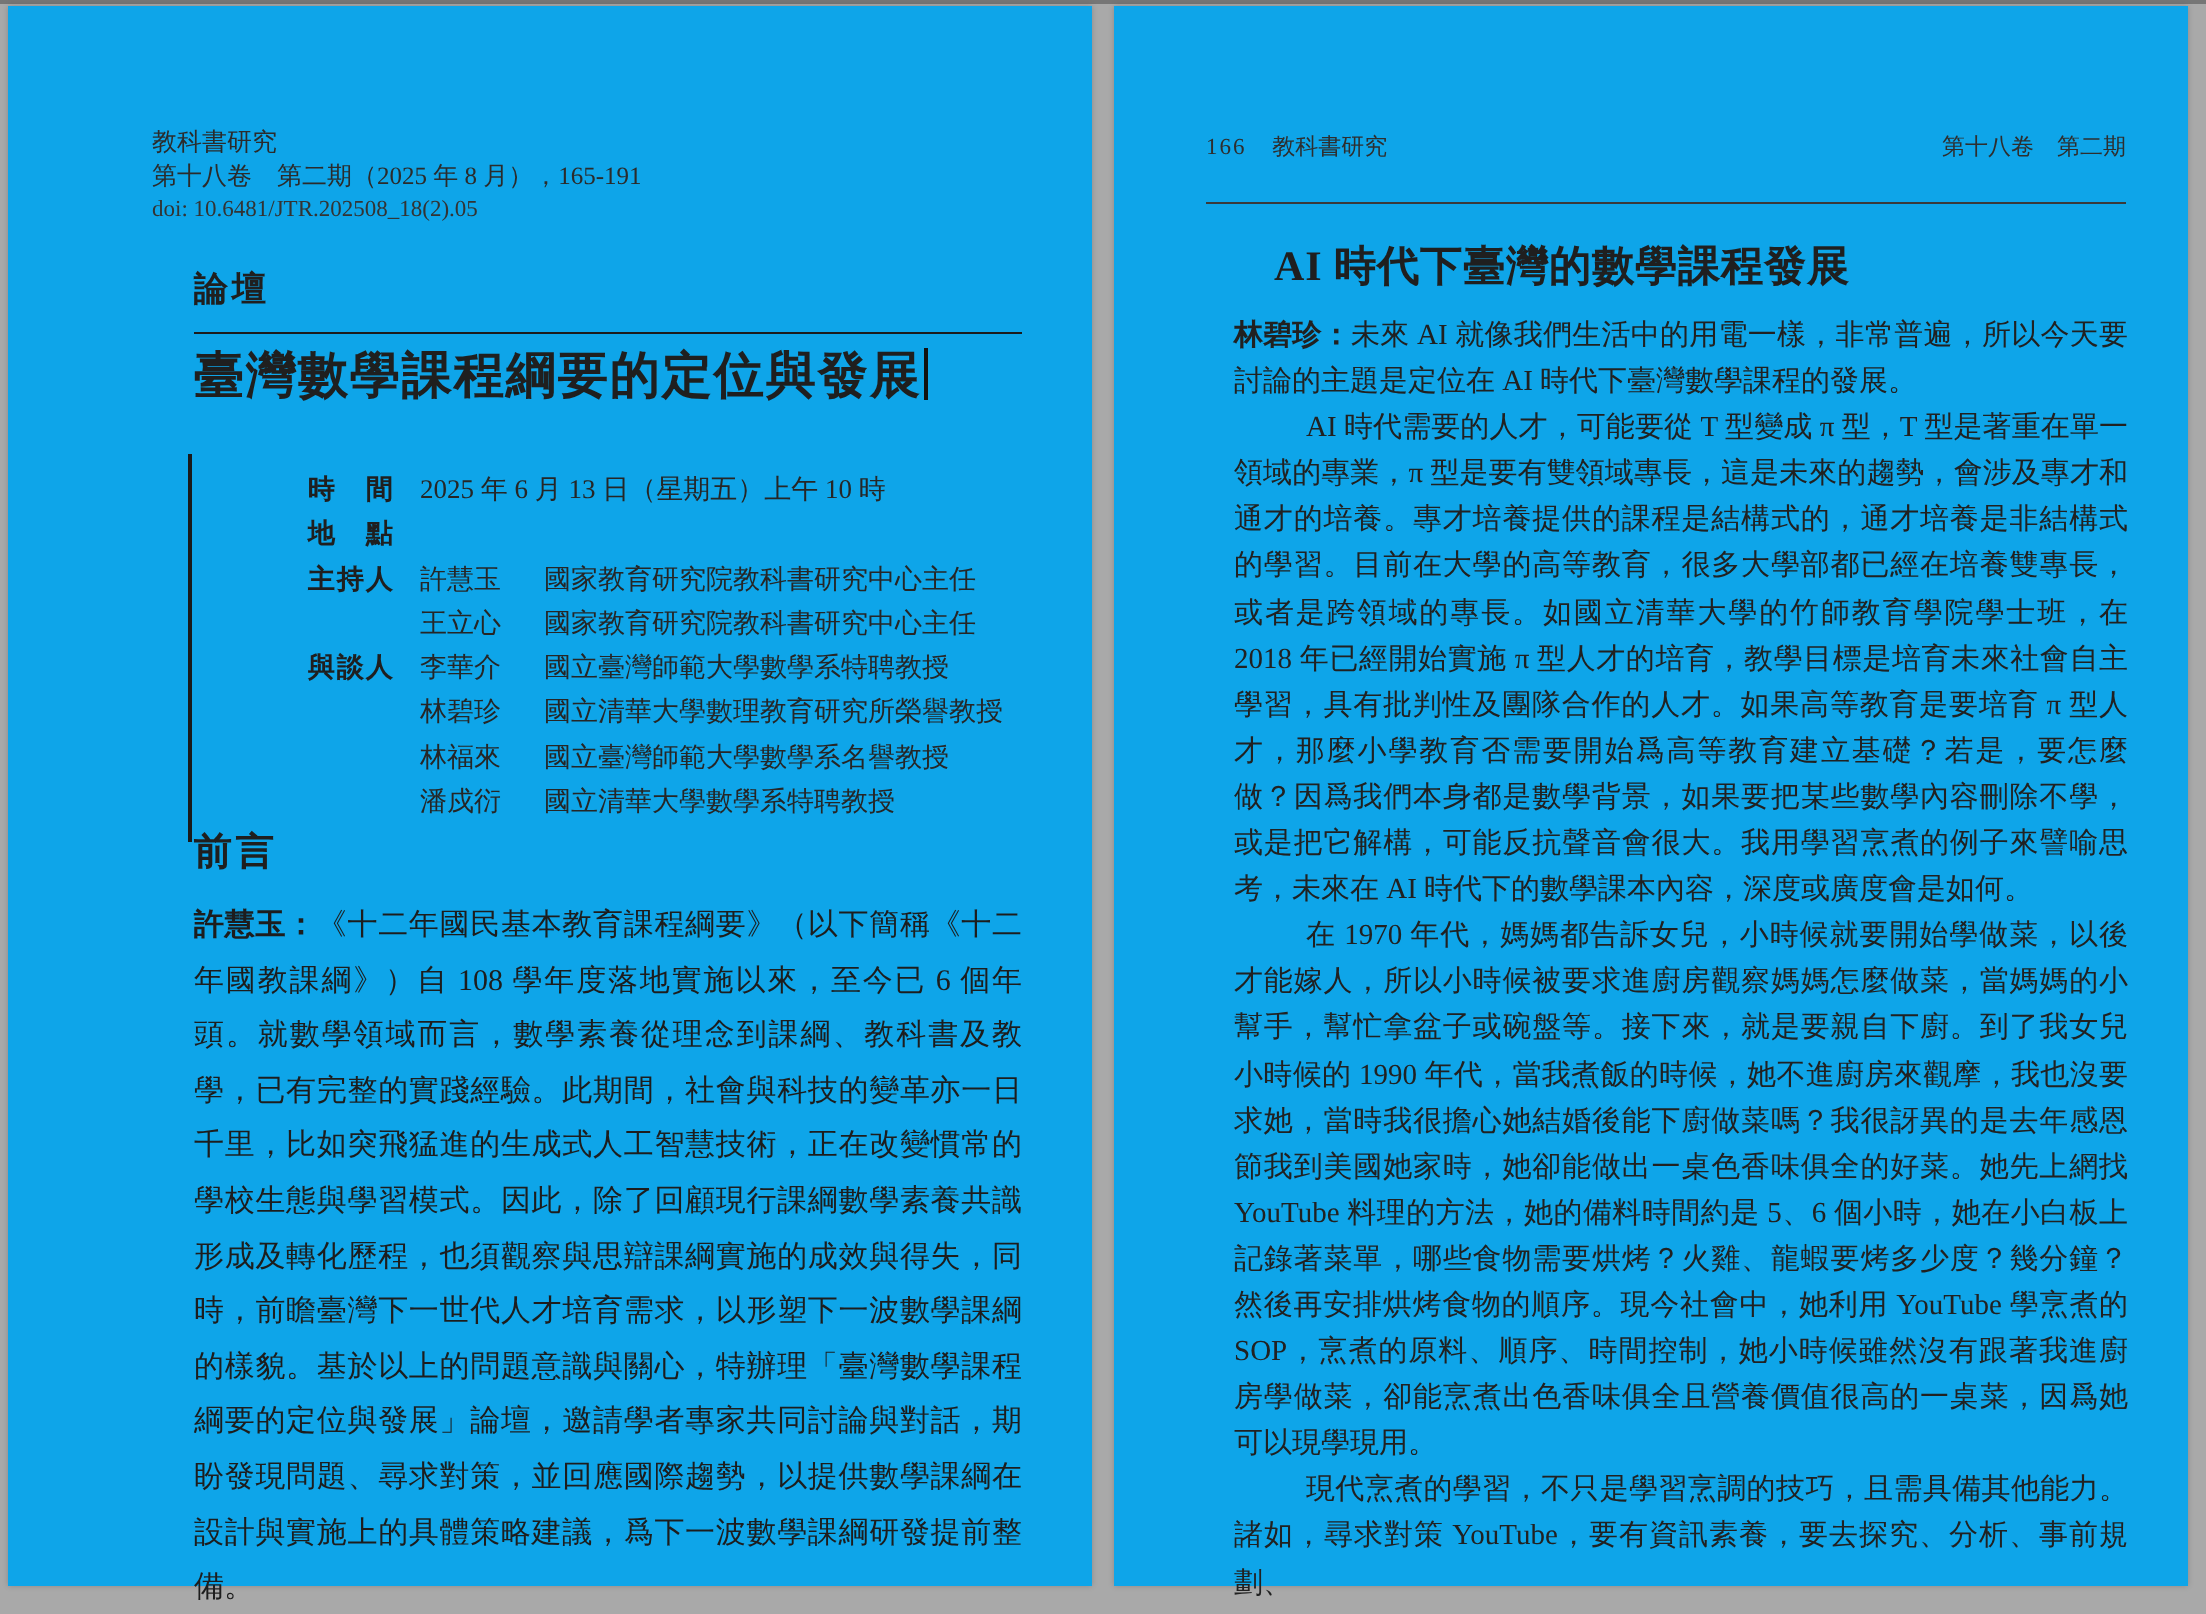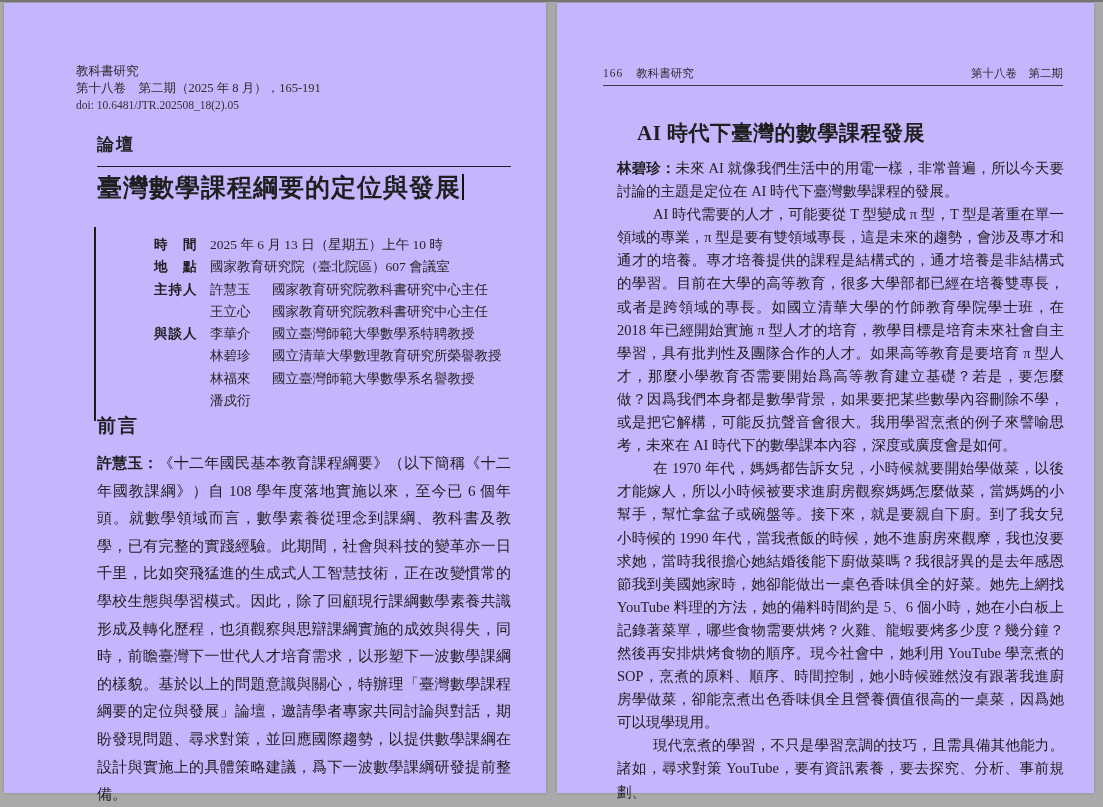--- a/index.html
+++ b/index.html
@@ -6,21 +6,21 @@
   html,body { width:1103px; height:807px; }
   body {
     background:#a9a9a9;
     font-family:"Liberation Serif","DejaVu Serif",serif;
     color:#1f1f1f;
     position:relative;
     overflow:hidden;
   }
   .top-edge { position:absolute; left:0; top:0; width:1103px; height:2px; background:#767676; }
   .page {
-    position:absolute; top:3px; height:790px; background:#c4b5fd;
+    position:absolute; top:3px; height:790px; background:#0ea5e9;
     box-shadow:0 0 3px rgba(0,0,0,0.18);
   }
   .page-left  { left:4px;   width:542px; }
   .page-right { left:557px; width:537px; }
 
   
   .l-header { position:absolute; left:72px; top:60px; font-size:12.5px; line-height:17px; color:#2b2b2b; }
   .l-header .doi { font-size:11.5px; color:#333; }
   .section-label-wrap {
     position:absolute; left:93px; top:130px; width:414px;
@@ -45,21 +45,21 @@
   .l-body {
     position:absolute; left:93px; top:447px; width:414px;
     font-size:15px; line-height:27.6px; text-align:justify; color:#1d1d1d;
   }
   .speaker { font-weight:bold; }
 
   
   .r-head {
     position:absolute; left:46px; top:63px; width:460px;
     display:flex; justify-content:space-between; align-items:center;
-    border-bottom:1px solid #3a3a3a; padding-bottom:4px;
+    border-bottom:1px solid #3a3a3a; padding-bottom:20px;
     font-size:11.5px; color:#2e2e2e;
   }
   .r-head .pagenum { letter-spacing:1px; margin-right:10px; }
   .r-title {
     position:absolute; left:80px; top:116px; width:430px;
     font-size:21px; font-weight:bold; letter-spacing:0.5px; white-space:nowrap;
   }
   .r-body {
     position:absolute; left:60px; top:154px; width:447px;
     font-size:14.5px; line-height:23.1px; text-align:justify; color:#212121;
@@ -86,21 +86,20 @@
 
   <h1 class="doc-title"><span>臺灣數學課程綱要的定位與發展</span><span class="text-cursor"></span></h1>
 
   <div class="meta-block" id="meta-rows">
       <div class="meta-row">
         <span class="meta-label">時　間</span>
         <span class="meta-text">2025 年 6 月 13 日（星期五）上午 10 時</span>
       </div>
       <div class="meta-row">
         <span class="meta-label">地　點</span>
-        <span class="meta-text">國家教育研究院（臺北院區）607 會議室</span>
       </div>
       <div class="meta-row">
         <span class="meta-label">主持人</span>
         <span class="meta-name">許慧玉</span>
         <span class="meta-text">國家教育研究院教科書研究中心主任</span>
       </div>
       <div class="meta-row">
         <span class="meta-label"></span>
         <span class="meta-name">王立心</span>
         <span class="meta-text">國家教育研究院教科書研究中心主任</span>
@@ -116,20 +115,21 @@
         <span class="meta-text">國立清華大學數理教育研究所榮譽教授</span>
       </div>
       <div class="meta-row">
         <span class="meta-label"></span>
         <span class="meta-name">林福來</span>
         <span class="meta-text">國立臺灣師範大學數學系名譽教授</span>
       </div>
       <div class="meta-row">
         <span class="meta-label"></span>
         <span class="meta-name">潘戍衍</span>
+        <span class="meta-text">國立清華大學數學系特聘教授</span>
       </div>
     </div>
 
   <h2 class="preface-heading">前言</h2>
 
   <div class="l-body"><span class="speaker">許慧玉：</span><span>《十二年國民基本教育課程綱要》（以下簡稱《十二年國教課綱》）自 108 學年度落地實施以來，至今已 6 個年頭。就數學領域而言，數學素養從理念到課綱、教科書及教學，已有完整的實踐經驗。此期間，社會與科技的變革亦一日千里，比如突飛猛進的生成式人工智慧技術，正在改變慣常的學校生態與學習模式。因此，除了回顧現行課綱數學素養共識形成及轉化歷程，也須觀察與思辯課綱實施的成效與得失，同時，前瞻臺灣下一世代人才培育需求，以形塑下一波數學課綱的樣貌。基於以上的問題意識與關心，特辦理「臺灣數學課程綱要的定位與發展」論壇，邀請學者專家共同討論與對話，期盼發現問題、尋求對策，並回應國際趨勢，以提供數學課綱在設計與實施上的具體策略建議，爲下一波數學課綱研發提前整備。</span></div>
 </div>
 
 <div class="page page-right">
 

